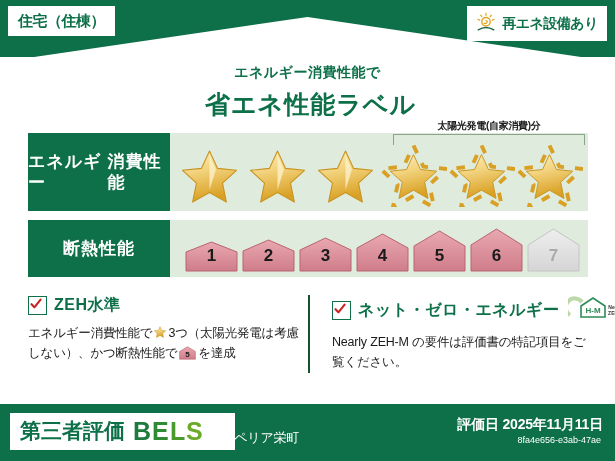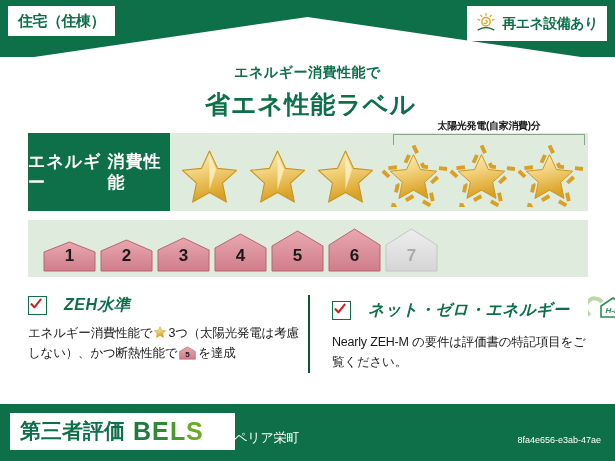--- a/index.html
+++ b/index.html
@@ -183,23 +183,22 @@
     top: 238px;
     width: 560px;
     display: flex;
     gap: 0px;
   }
   .info-col { width: 280px; box-sizing: border-box; }
   .info-col.right { padding-left: 22px; border-left: 2px solid #14532d; width: 280px;}
   .info-head {
     display: flex;
     align-items: center;
-    gap: 17px;
+    gap: 7px;
     margin-bottom: 7px;
-    font-style: italic;
   }
   .chk {
     width: 17px; height: 17px;
     border: 1.6px solid #0d7049;
     background: #fff;
     position: relative;
     flex: 0 0 auto;
   }
   .chk svg { position: absolute; left: 1px; top: 1px; }
   .info-head .htxt {
@@ -361,20 +360,23 @@
               <polygon points="33.5,6 41.6,23.4 60.5,25.3 46.5,38.2 50.4,57 33.5,47.4 16.6,57 20.5,38.2 6.5,25.3 25.4,23.4" fill="none" stroke="#d9a023" stroke-width="3.2" stroke-linejoin="round" stroke-dasharray="7 9" transform="translate(33.5,31.5) scale(1.22) translate(-33.5,-31.5)"></polygon>
               <polygon points="33.5,6 41.6,23.4 60.5,25.3 46.5,38.2 50.4,57 33.5,47.4 16.6,57 20.5,38.2 6.5,25.3 25.4,23.4" fill="url(#gA)" stroke="#c89320" stroke-width="1.1" stroke-linejoin="round" transform="translate(33.5,31.5) scale(0.86) translate(-33.5,-31.5)"></polygon>
             </svg>
           </div>
 
         </div>
       </div>
     </div>
 
     <div class="perf-row insul">
+      <div class="perf-label">
+        <span>断熱性能</span>
+      </div>
       <div class="perf-value">
         <div class="houses">
 
           <div class="house-cell">
             <svg width="55" height="33" viewBox="0 0 55 33">
               <defs>
                 <linearGradient id="hp" x1="0" y1="0" x2="0" y2="1">
                   <stop offset="0%" stop-color="#e9a8b0"></stop>
                   <stop offset="100%" stop-color="#cf7d8a"></stop>
                 </linearGradient>
@@ -481,16 +483,17 @@
     <div class="bels-box">
       <span class="third">第三者評価</span>
       <svg class="bels-logo" width="92" height="26" viewBox="0 0 92 26">
         <text x="0" y="22" font-size="25" font-weight="bold" font-family="Liberation Sans" fill="#1f7a3d">B</text>
         <text x="19" y="22" font-size="25" font-weight="bold" font-family="Liberation Sans" fill="#2f8a34">E</text>
         <text x="37" y="22" font-size="25" font-weight="bold" font-family="Liberation Sans" fill="#4a9a2e">L</text>
         <text x="53" y="22" font-size="25" font-weight="bold" font-family="Liberation Sans" fill="#6bab28">S</text>
       </svg>
     </div>
     <div class="bldg-name">エスペリア栄町</div>
+    <div class="eval-date"><span>評価日</span> <span>2025年11月11日</span></div>
     <div class="eval-hash">8fa4e656-e3ab-47ae</div>
   </div>
 
 </div>
 
 </body></html>

